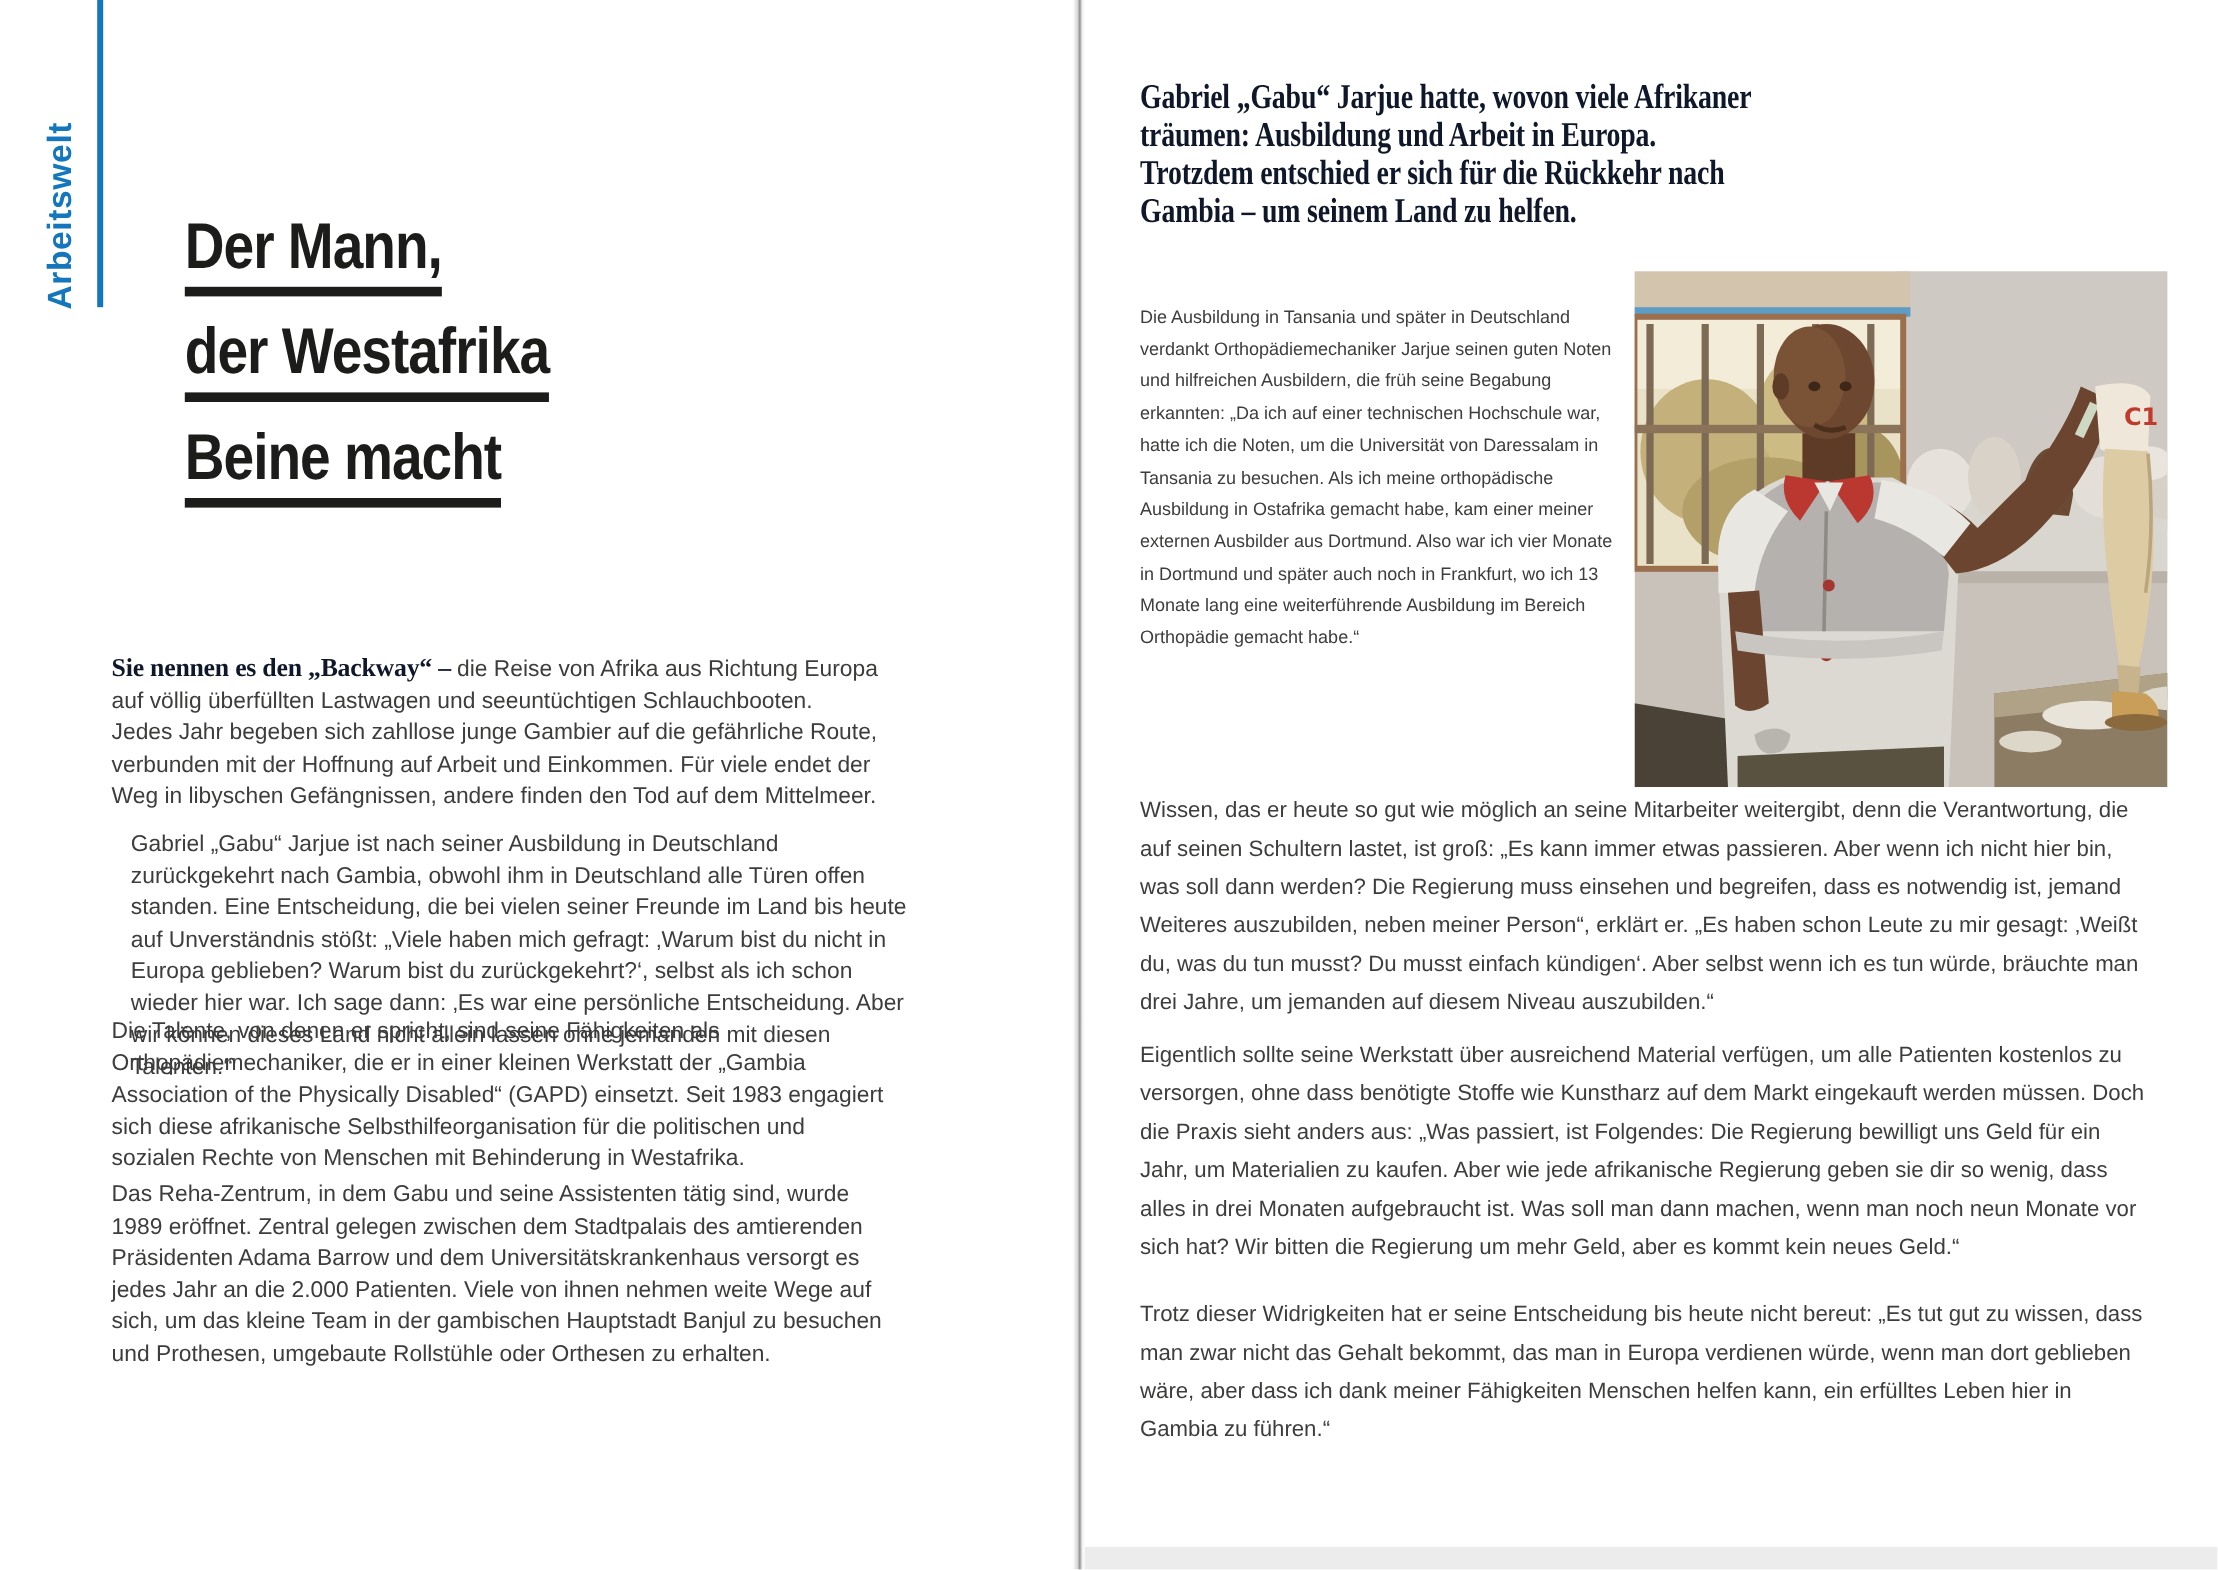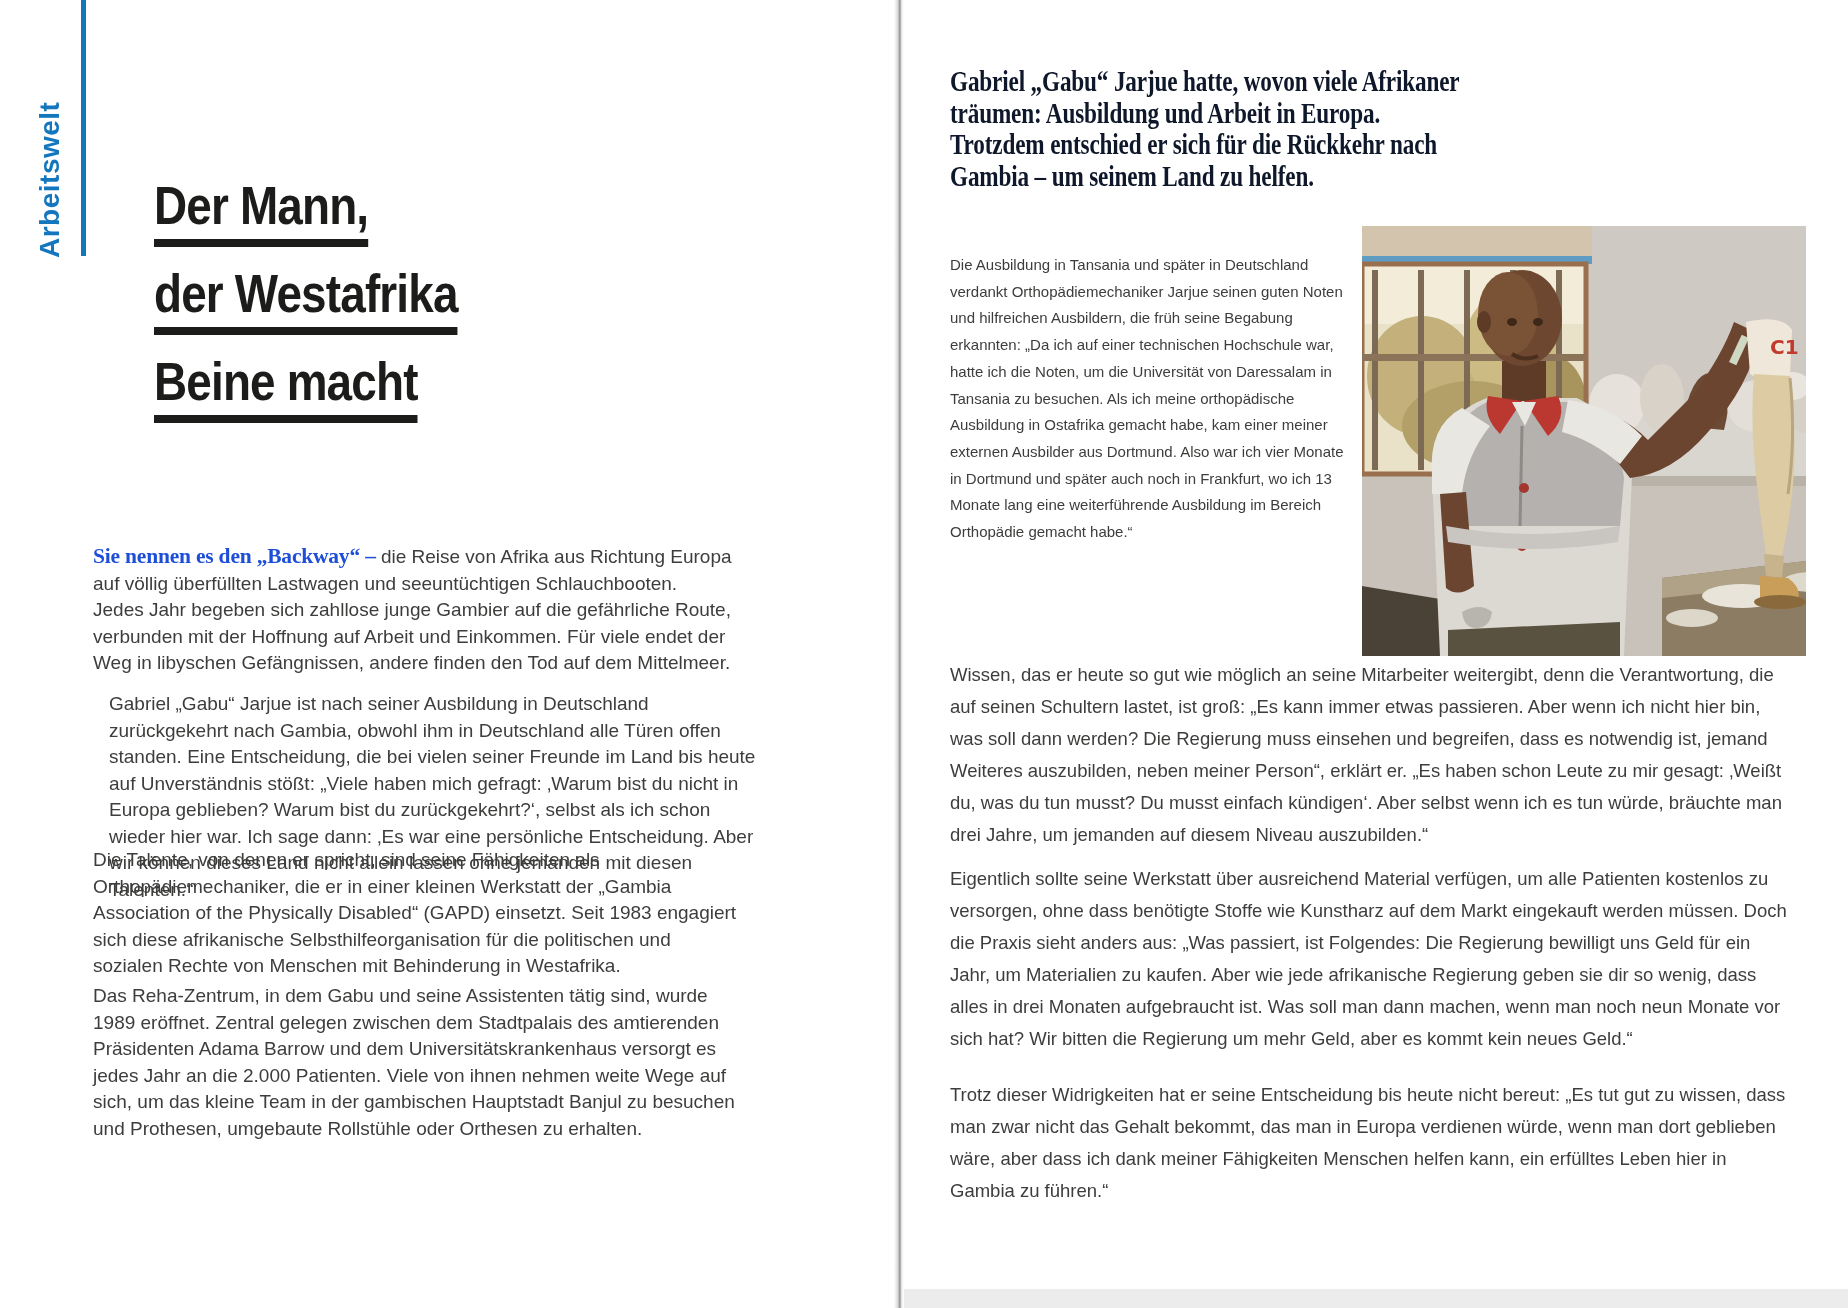--- a/index.html
+++ b/index.html
@@ -22,21 +22,21 @@
     display:table;white-space:nowrap;
     font-size:54px;font-weight:bold;color:#1c1c1b;line-height:54px;
     letter-spacing:-1px;
     padding-bottom:7px;border-bottom:8px solid #1c1c1b;margin-bottom:19px;
     transform:scaleX(.85);transform-origin:left top;
   }
   .body-copy{color:#3d3d3c;font-size:19px;line-height:26.5px;}
   .lead{left:93px;top:524px;width:640px;}
   .lead-bold{
     font-family:"Liberation Serif",serif;font-weight:bold;font-size:21.5px;
-    color:#1d4ed8;letter-spacing:-.2px;
+    color:#0f172a;letter-spacing:-.2px;
   }
   .lp2{left:93px;top:672px;width:648px;margin-left:16px;}
   .lp3{left:93px;top:828px;width:648px;}
   .lp4{left:93px;top:964px;width:648px;}
   
   .page-divider{
     left:894px;top:0;width:10px;height:1308px;
     background:linear-gradient(to right,#ffffff,#d6d6d6 40%,#8f8f8f 58%,#efefef 78%,#ffffff);
   }
   .bottom-edge{left:904px;top:1289px;width:944px;height:19px;background:#ececec;}

